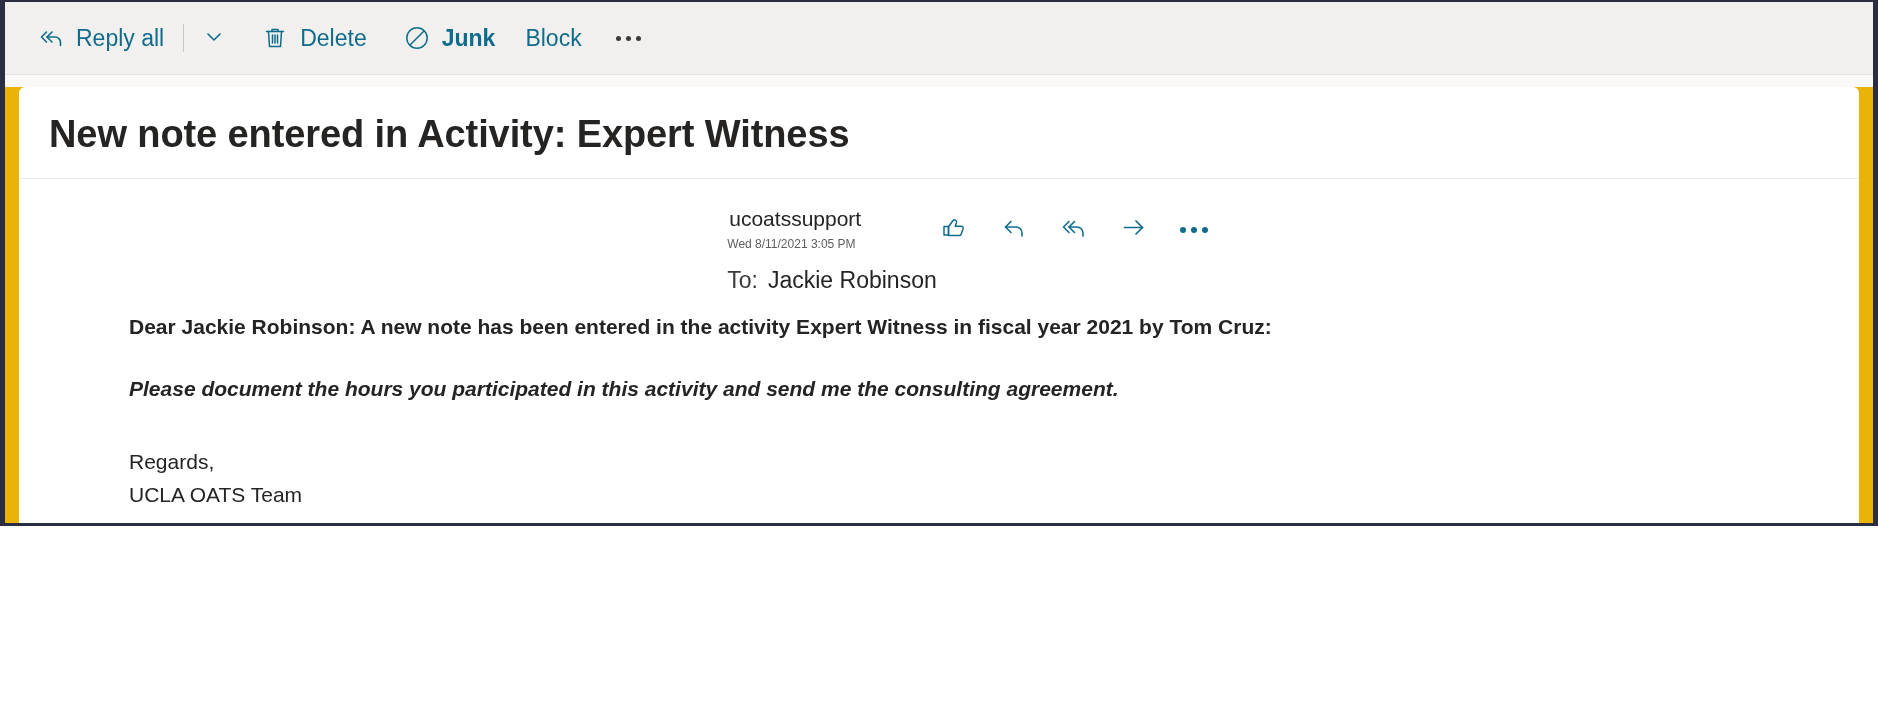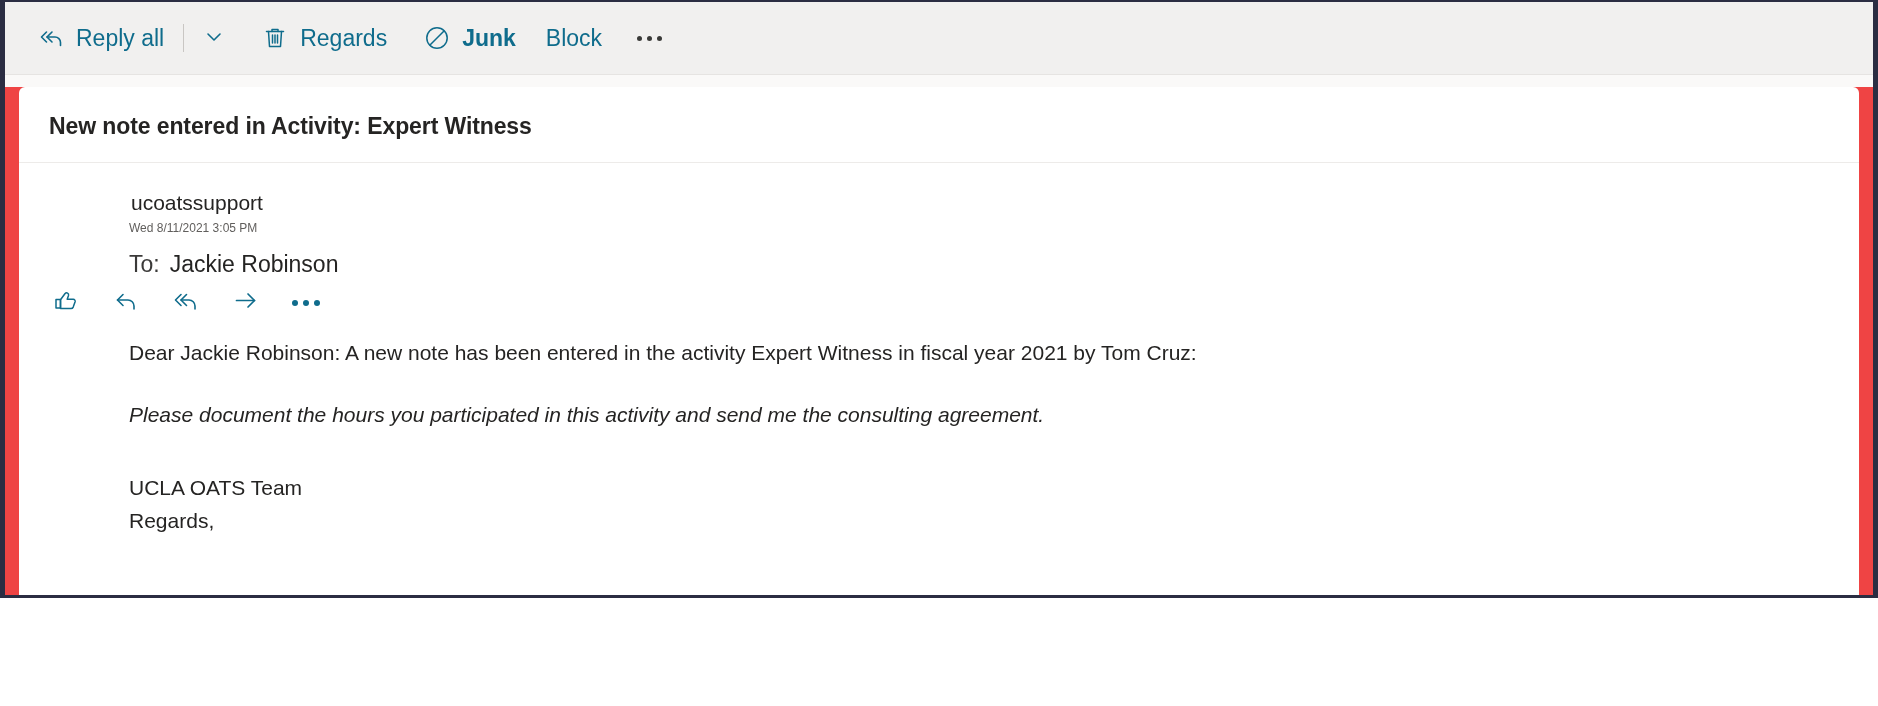--- a/index.html
+++ b/index.html
@@ -8,27 +8,27 @@
     background: #ffffff;
   }
   body {
     font-family: "Liberation Sans", sans-serif;
     -webkit-font-smoothing: antialiased;
   }
 
   .app-window {
     position: relative;
     width: 1878px;
-    height: 598px;
+    height: 526px;
     box-sizing: border-box;
     border-left: 5px solid #2b2d42;
     border-right: 5px solid #2b2d42;
     border-top: 2px solid #2b2d42;
     border-bottom: 3px solid #2b2d42;
-    background: #ef4444;
+    background: #eab308;
     overflow: hidden;
   }
 
   
   .toolbar {
     height: 73px;
     background: #f1f0ef;
     display: flex;
     align-items: center;
     padding: 0 0 0 22px;
@@ -105,36 +105,35 @@
     height: 608px;
     box-sizing: border-box;
     overflow: hidden;
   }
 
   .subject-row {
     padding: 26px 0 22px 30px;
     border-bottom: 1px solid #edebe9;
   }
   .subject {
-    font-size: 23px;
+    font-size: 38px;
     font-weight: bold;
     color: #252423;
     letter-spacing: -0.1px;
   }
 
   .msg-body {
     padding: 26px 30px 0 30px;
     position: relative;
   }
 
   .msg-header {
     display: flex;
     align-items: flex-start;
     justify-content: center;
-    flex-direction: column;
   }
   .msg-identity {
     padding-left: 80px;
   }
   .sender {
     font-size: 21px;
     color: #252423;
     line-height: 1.35;
     padding-left: 2px;
   }
@@ -171,20 +170,21 @@
   .act-icon .dots i { background: #0f6c8c; width: 6px; height: 6px; }
 
   .content {
     padding-left: 80px;
     padding-top: 18px;
   }
   .para {
     font-size: 21px;
     color: #252423;
     line-height: 1.45;
+    font-weight: bold;
   }
   .para.italic {
     font-style: italic;
     margin-top: 32px;
   }
   .sig {
     margin-top: 42px;
     font-size: 21px;
     color: #252423;
     line-height: 1.55;
@@ -240,21 +240,21 @@
 
     <div class="tb-btn" style="margin-left:16px;">
       <span class="tb-icon">
         <svg width="26" height="26" viewBox="0 0 26 26" fill="none" stroke="#0f6c8c" stroke-width="1.5" stroke-linecap="round" stroke-linejoin="round">
           <path d="M4.5 6.5 h17"></path>
           <path d="M10 6.5 v-2 h6 v2"></path>
           <path d="M6.5 6.5 l1 15 h11 l1 -15"></path>
           <path d="M10.5 10 v8 M13 10 v8 M15.5 10 v8"></path>
         </svg>
       </span>
-      <span class="tb-label">Regards</span>
+      <span class="tb-label">Delete</span>
     </div>
 
     <div class="tb-btn" style="margin-left:16px;font-weight:bold;">
       <span class="tb-icon">
         <svg width="28" height="28" viewBox="0 0 28 28" fill="none" stroke="#0f6c8c" stroke-width="1.5" stroke-linecap="round">
           <circle cx="14" cy="14" r="10.2"></circle>
           <line x1="7" y1="21" x2="21" y2="7"></line>
         </svg>
       </span>
       <span class="tb-label">Junk</span>
@@ -333,21 +333,21 @@
                 <i></i>
               </span>
           </div>
         </div>
       </div>
 
       <div class="content">
         <div class="para">Dear Jackie Robinson: A new note has been entered in the activity Expert Witness in fiscal year 2021 by Tom Cruz:</div>
         <div class="para italic">Please document the hours you participated in this activity and send me the consulting agreement.</div>
         <div class="sig">
+          <div>Regards,</div>
           <div>UCLA OATS Team</div>
-          <div>Regards,</div>
         </div>
 
       </div>
 
     </div>
   </div>
 </div>
 
 </body></html>

